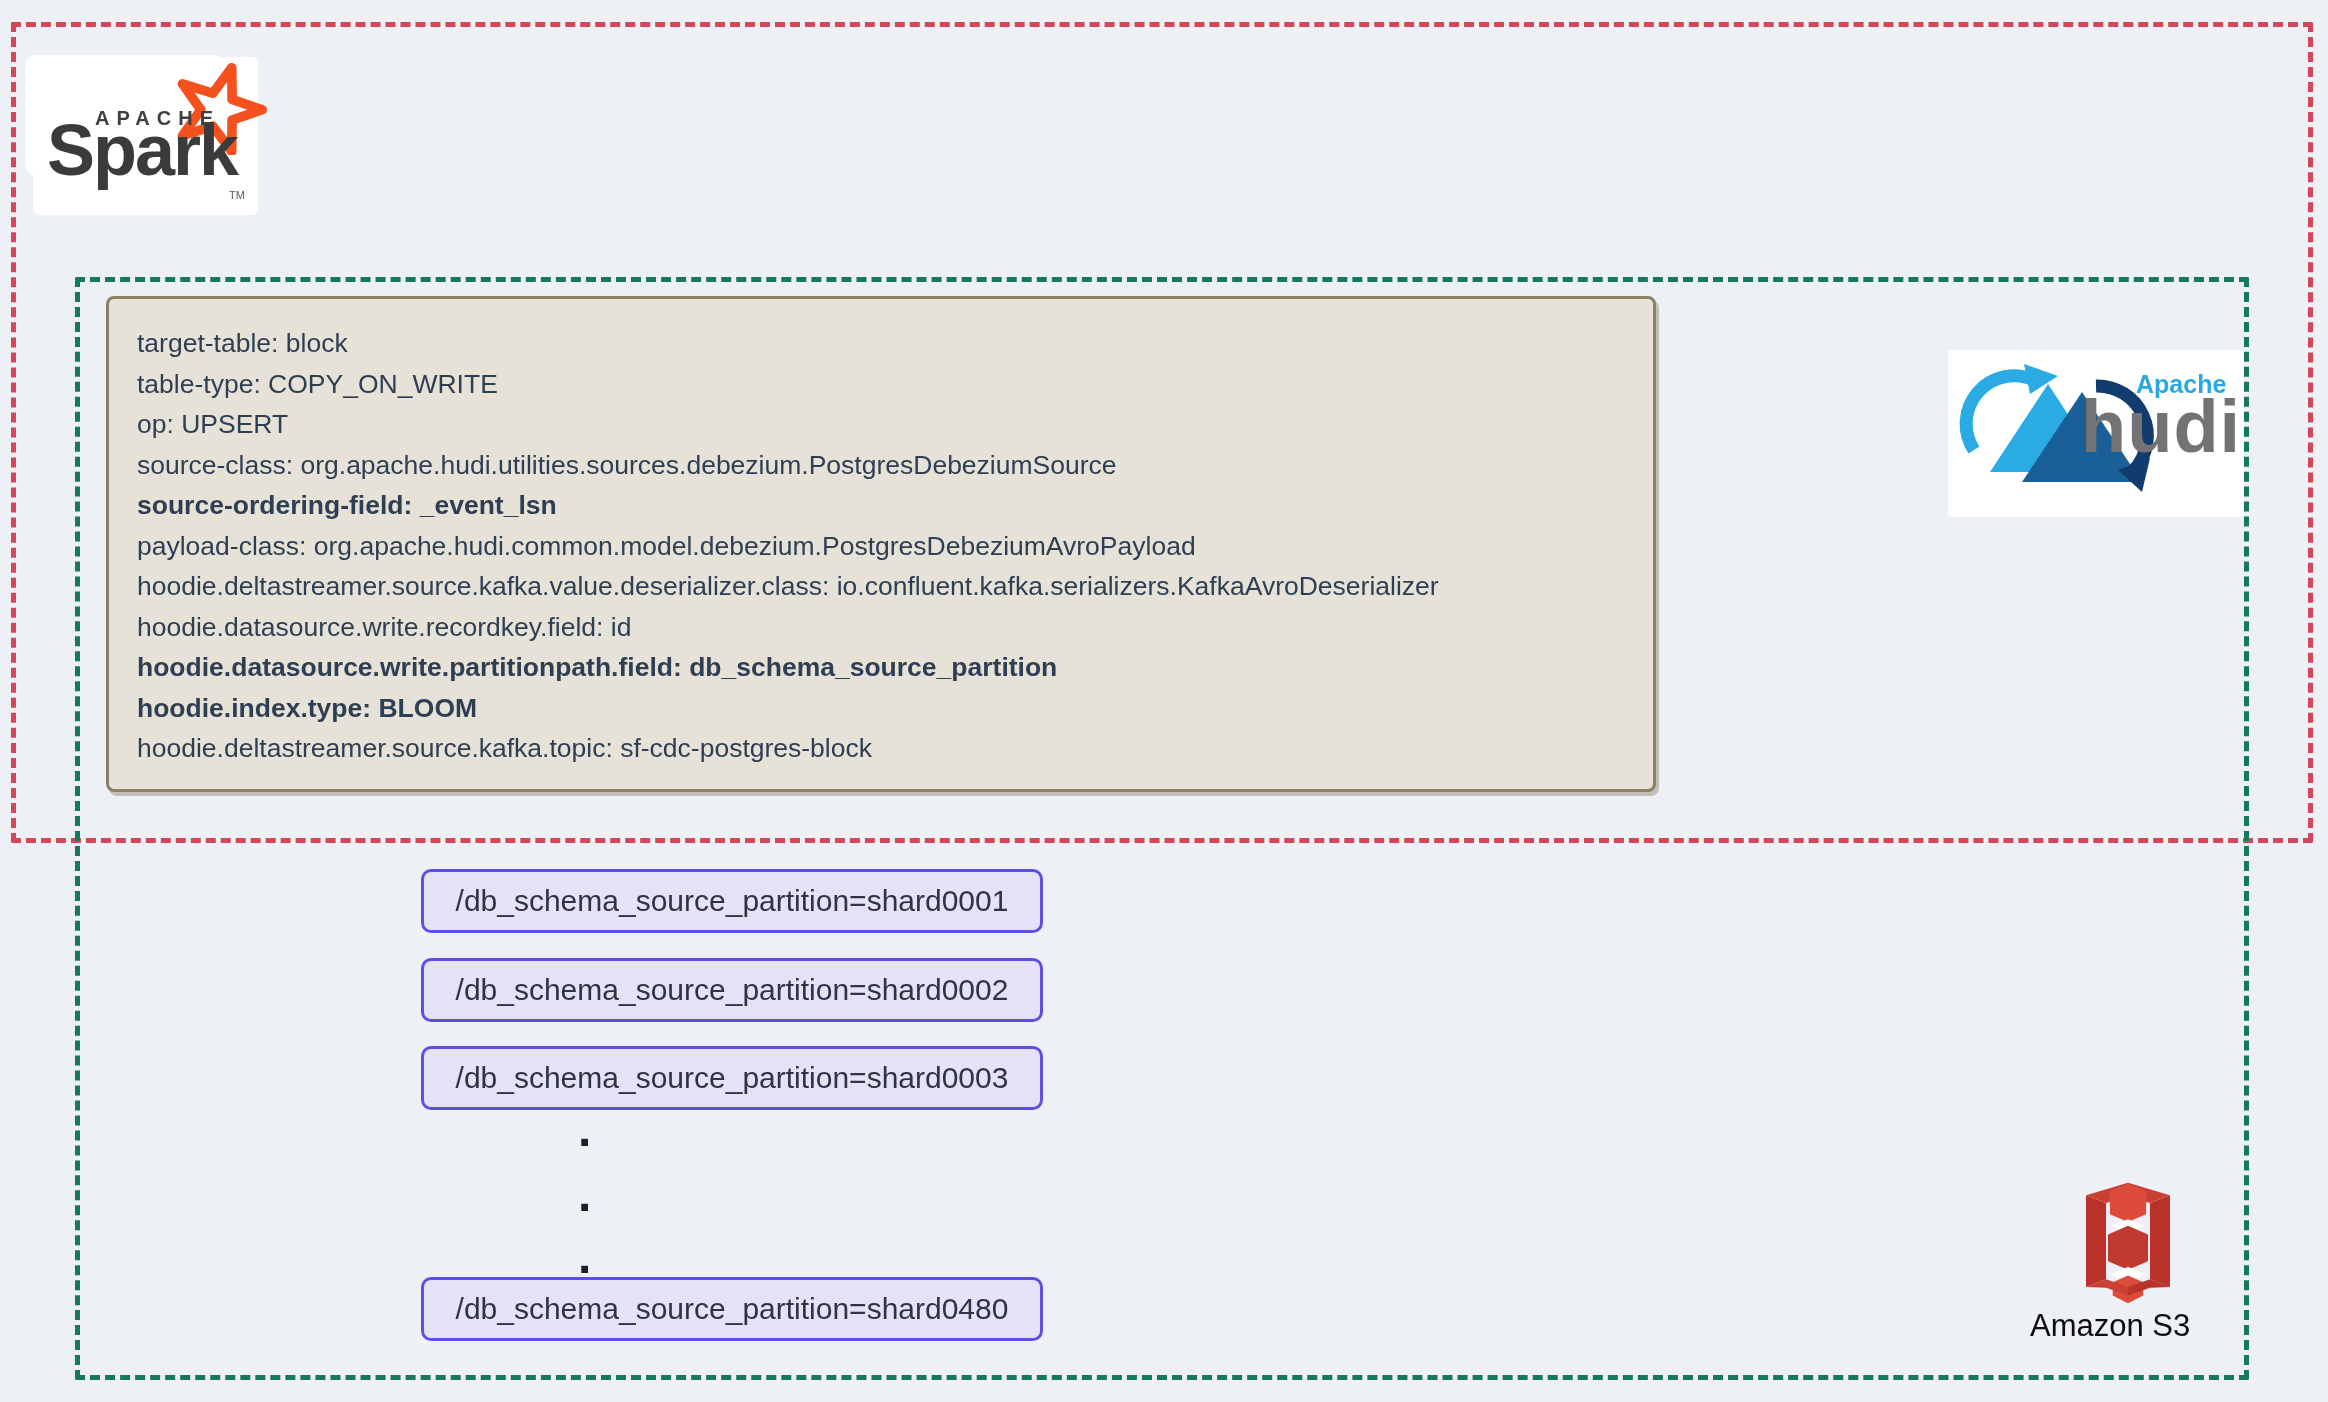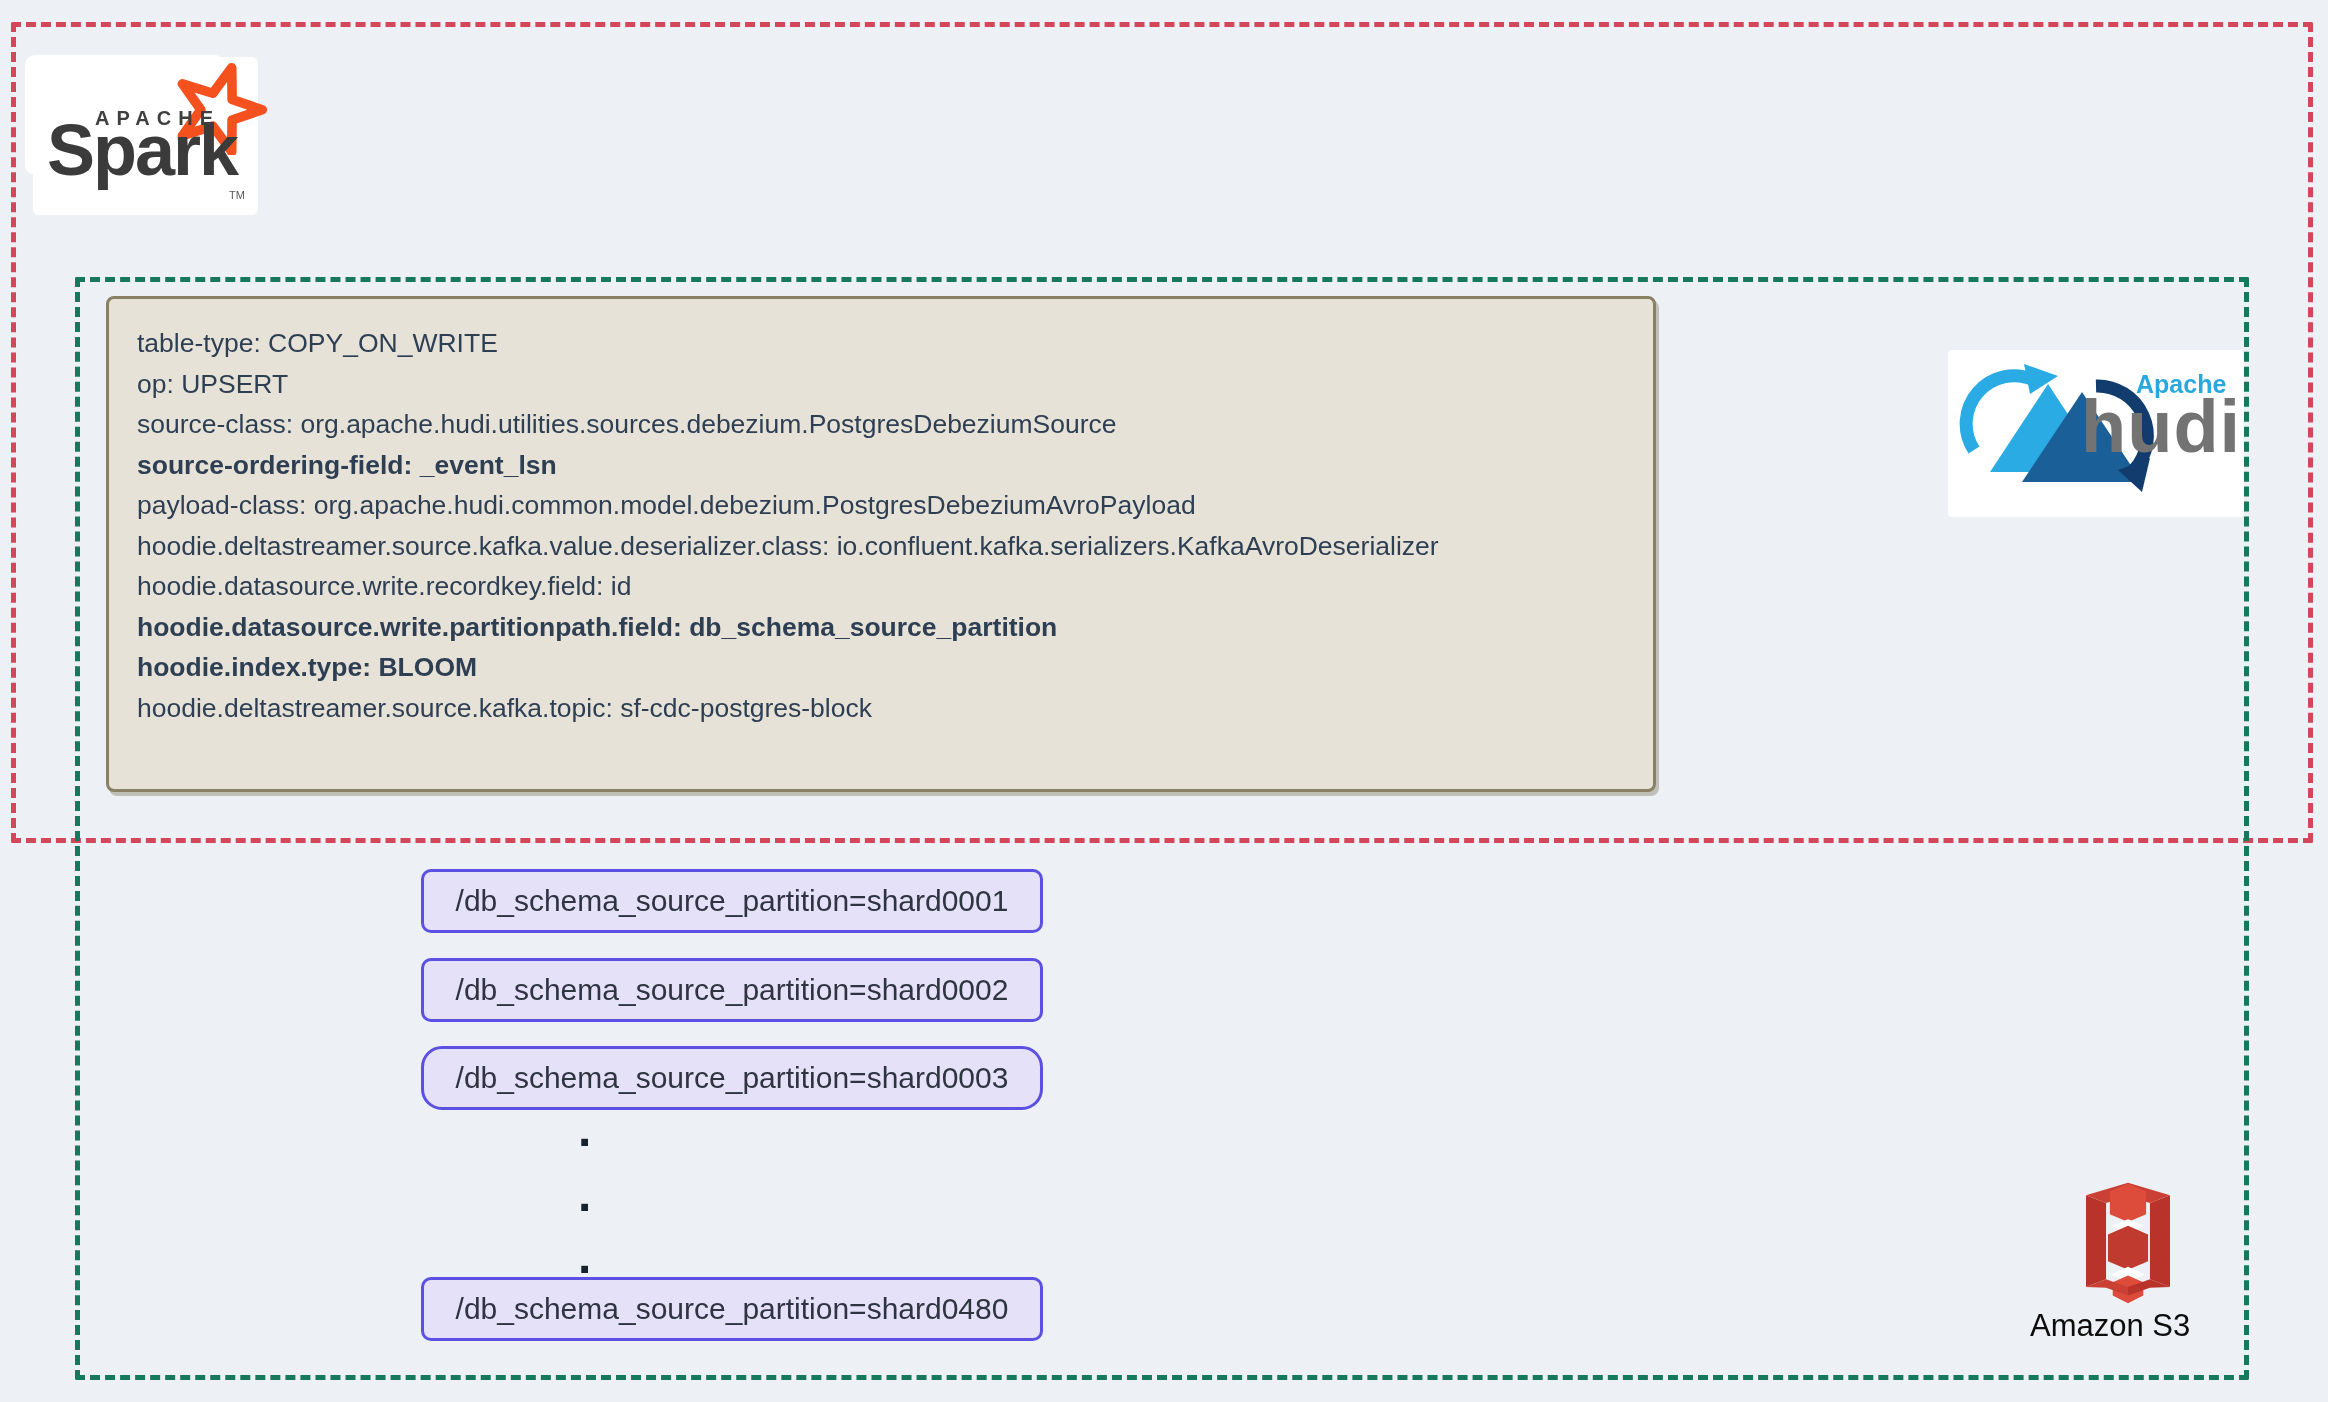--- a/index.html
+++ b/index.html
@@ -144,21 +144,21 @@
     border-radius: 10px;
     display: flex;
     align-items: center;
     justify-content: center;
     font-size: 30px;
     font-weight: 500;
     color: #2f3540;
   }
   .pbox-1 { top: 869px; }
   .pbox-2 { top: 958px; }
-  .pbox-3 { top: 1046px; border-radius: 21px; }
+  .pbox-3 { top: 1046px; }
   .pbox-4 { top: 1277px; }
 
   .ellipsis-dot {
     position: absolute;
     left: 578px;
     width: 11px; height: 13px;
     font-size: 48px;
     line-height: 10px;
     font-weight: 700;
     color: #18222e;
@@ -193,20 +193,21 @@
   <div class="spark-logo">
     <svg class="spark-star" viewBox="0 0 100 100">
       <polygon points="50,7 60.6,38.4 93.7,38.8 67.1,58.6 77,90.2 50,71 23,90.2 32.9,58.6 6.3,38.8 39.4,38.4" fill="#ffffff" stroke="#f4511e" stroke-width="10" stroke-linejoin="round" transform="rotate(18 50 50)"></polygon>
     </svg>
     <span class="spark-apache">APACHE</span>
     <span class="spark-word">Spark</span>
     <span class="spark-tm">TM</span>
   </div>
 
   <div class="config-box">
+    <div class="cfg-line">target-table: block</div>
     <div class="cfg-line">table-type: COPY_ON_WRITE</div>
     <div class="cfg-line">op: UPSERT</div>
     <div class="cfg-line">source-class: org.apache.hudi.utilities.sources.debezium.PostgresDebeziumSource</div>
     <div class="cfg-line bold">source-ordering-field: _event_lsn</div>
     <div class="cfg-line">payload-class: org.apache.hudi.common.model.debezium.PostgresDebeziumAvroPayload</div>
     <div class="cfg-line">hoodie.deltastreamer.source.kafka.value.deserializer.class: io.confluent.kafka.serializers.KafkaAvroDeserializer</div>
     <div class="cfg-line">hoodie.datasource.write.recordkey.field: id</div>
     <div class="cfg-line bold">hoodie.datasource.write.partitionpath.field: db_schema_source_partition</div>
     <div class="cfg-line bold">hoodie.index.type: BLOOM</div>
     <div class="cfg-line">hoodie.deltastreamer.source.kafka.topic: sf-cdc-postgres-block</div>

